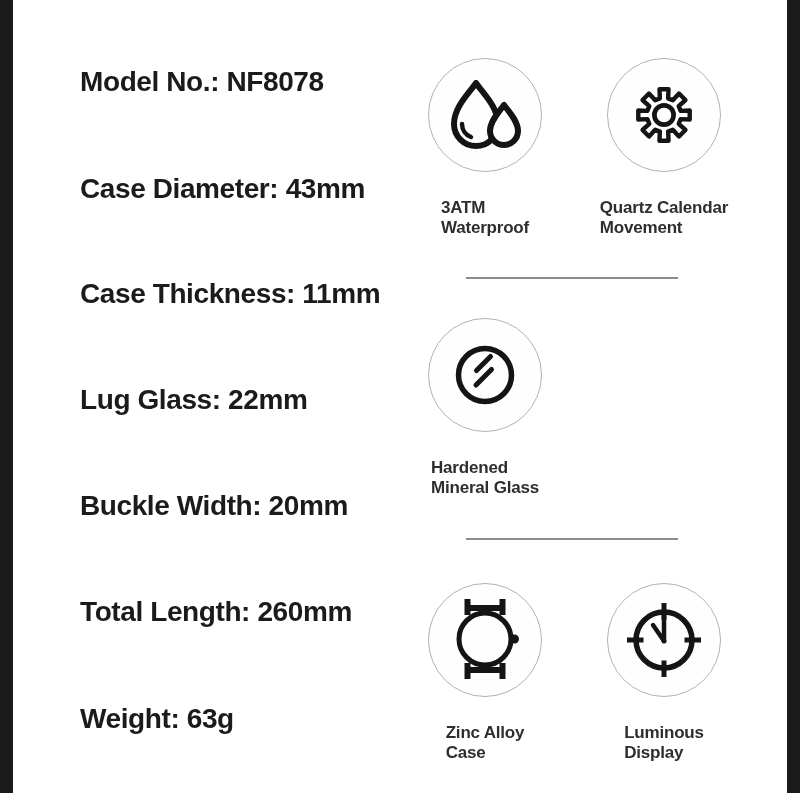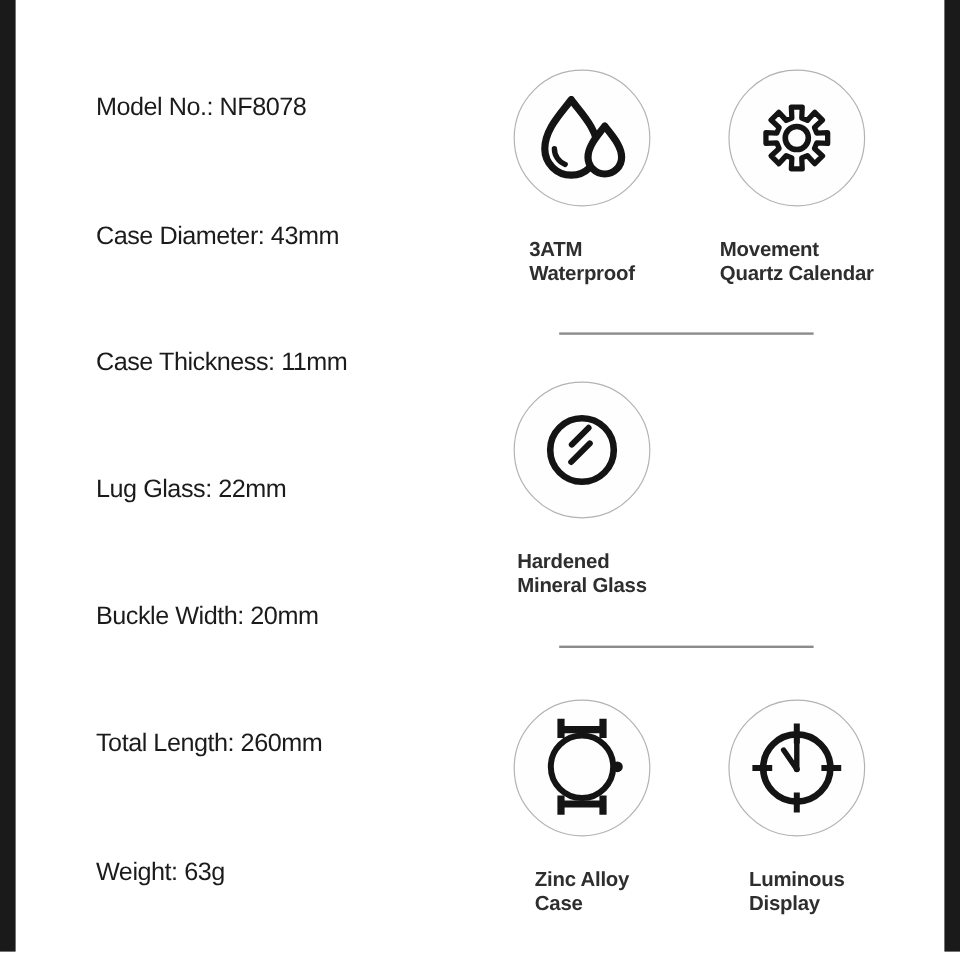--- a/index.html
+++ b/index.html
@@ -6,21 +6,21 @@
   .canvas{
     position:relative;width:800px;height:800px;overflow:hidden;background:#ffffff;
     font-family:"Liberation Sans", sans-serif;
   }
   .edge-bar{position:absolute;top:0;width:13px;height:793px;background:#1a1a1a;}
   .edge-bar.left{left:0;}
   .edge-bar.right{left:787px;}
 
   .spec{
     position:absolute;left:80px;white-space:nowrap;
-    font-size:21px;font-weight:400;color:#1b1b1b;letter-spacing:-0.4px;margin-top:12px;
+    font-size:28px;font-weight:700;color:#1b1b1b;letter-spacing:-0.4px;
   }
 
   .feature{
     position:absolute;width:170px;
     display:flex;flex-direction:column;align-items:center;
   }
   .ring{
     width:114px;height:114px;box-sizing:border-box;
     border:1.5px solid #b3b3b3;border-radius:50%;
     display:flex;align-items:center;justify-content:center;
@@ -66,22 +66,22 @@
   </div>
 
   <div class="feature" style="left:579px;top:58px">
     <div class="ring">
       <svg width="66" height="66" viewBox="0 0 48 48">
         <polygon class="stroke" stroke-width="3.2" stroke-linejoin="round" points="42.7,20.7 42.7,27.3 36.1,27 34.7,30.4 39.6,34.9 34.9,39.6 30.4,34.7 27,36.1 27.3,42.7 20.7,42.7 21,36.1 17.6,34.7 13.1,39.6 8.4,34.9 13.3,30.4 11.9,27 5.3,27.3 5.3,20.7 11.9,21 13.3,17.6 8.4,13.1 13.1,8.4 17.6,13.3 21,11.9 20.7,5.3 27.3,5.3 27,11.9 30.4,13.3 34.9,8.4 39.6,13.1 34.7,17.6 36.1,21"></polygon>
         <circle class="stroke" stroke-width="3.4" cx="24" cy="24" r="7"></circle>
       </svg>
     </div>
     <div class="flabel">
+      <div>Quartz Calendar</div>
       <div>Movement</div>
-      <div>Quartz Calendar</div>
     </div>
   </div>
 
   <div class="divider" style="top:277px"></div>
 
   <div class="feature" style="left:400px;top:318px">
     <div class="ring">
       <svg width="66" height="66" viewBox="0 0 66 66">
         <circle class="stroke" stroke-width="5.5" cx="33" cy="33" r="26.5"></circle>
         <path class="stroke" stroke-width="5" stroke-linecap="round" d="M24.5 28.5 L38.5 14.5"></path>

